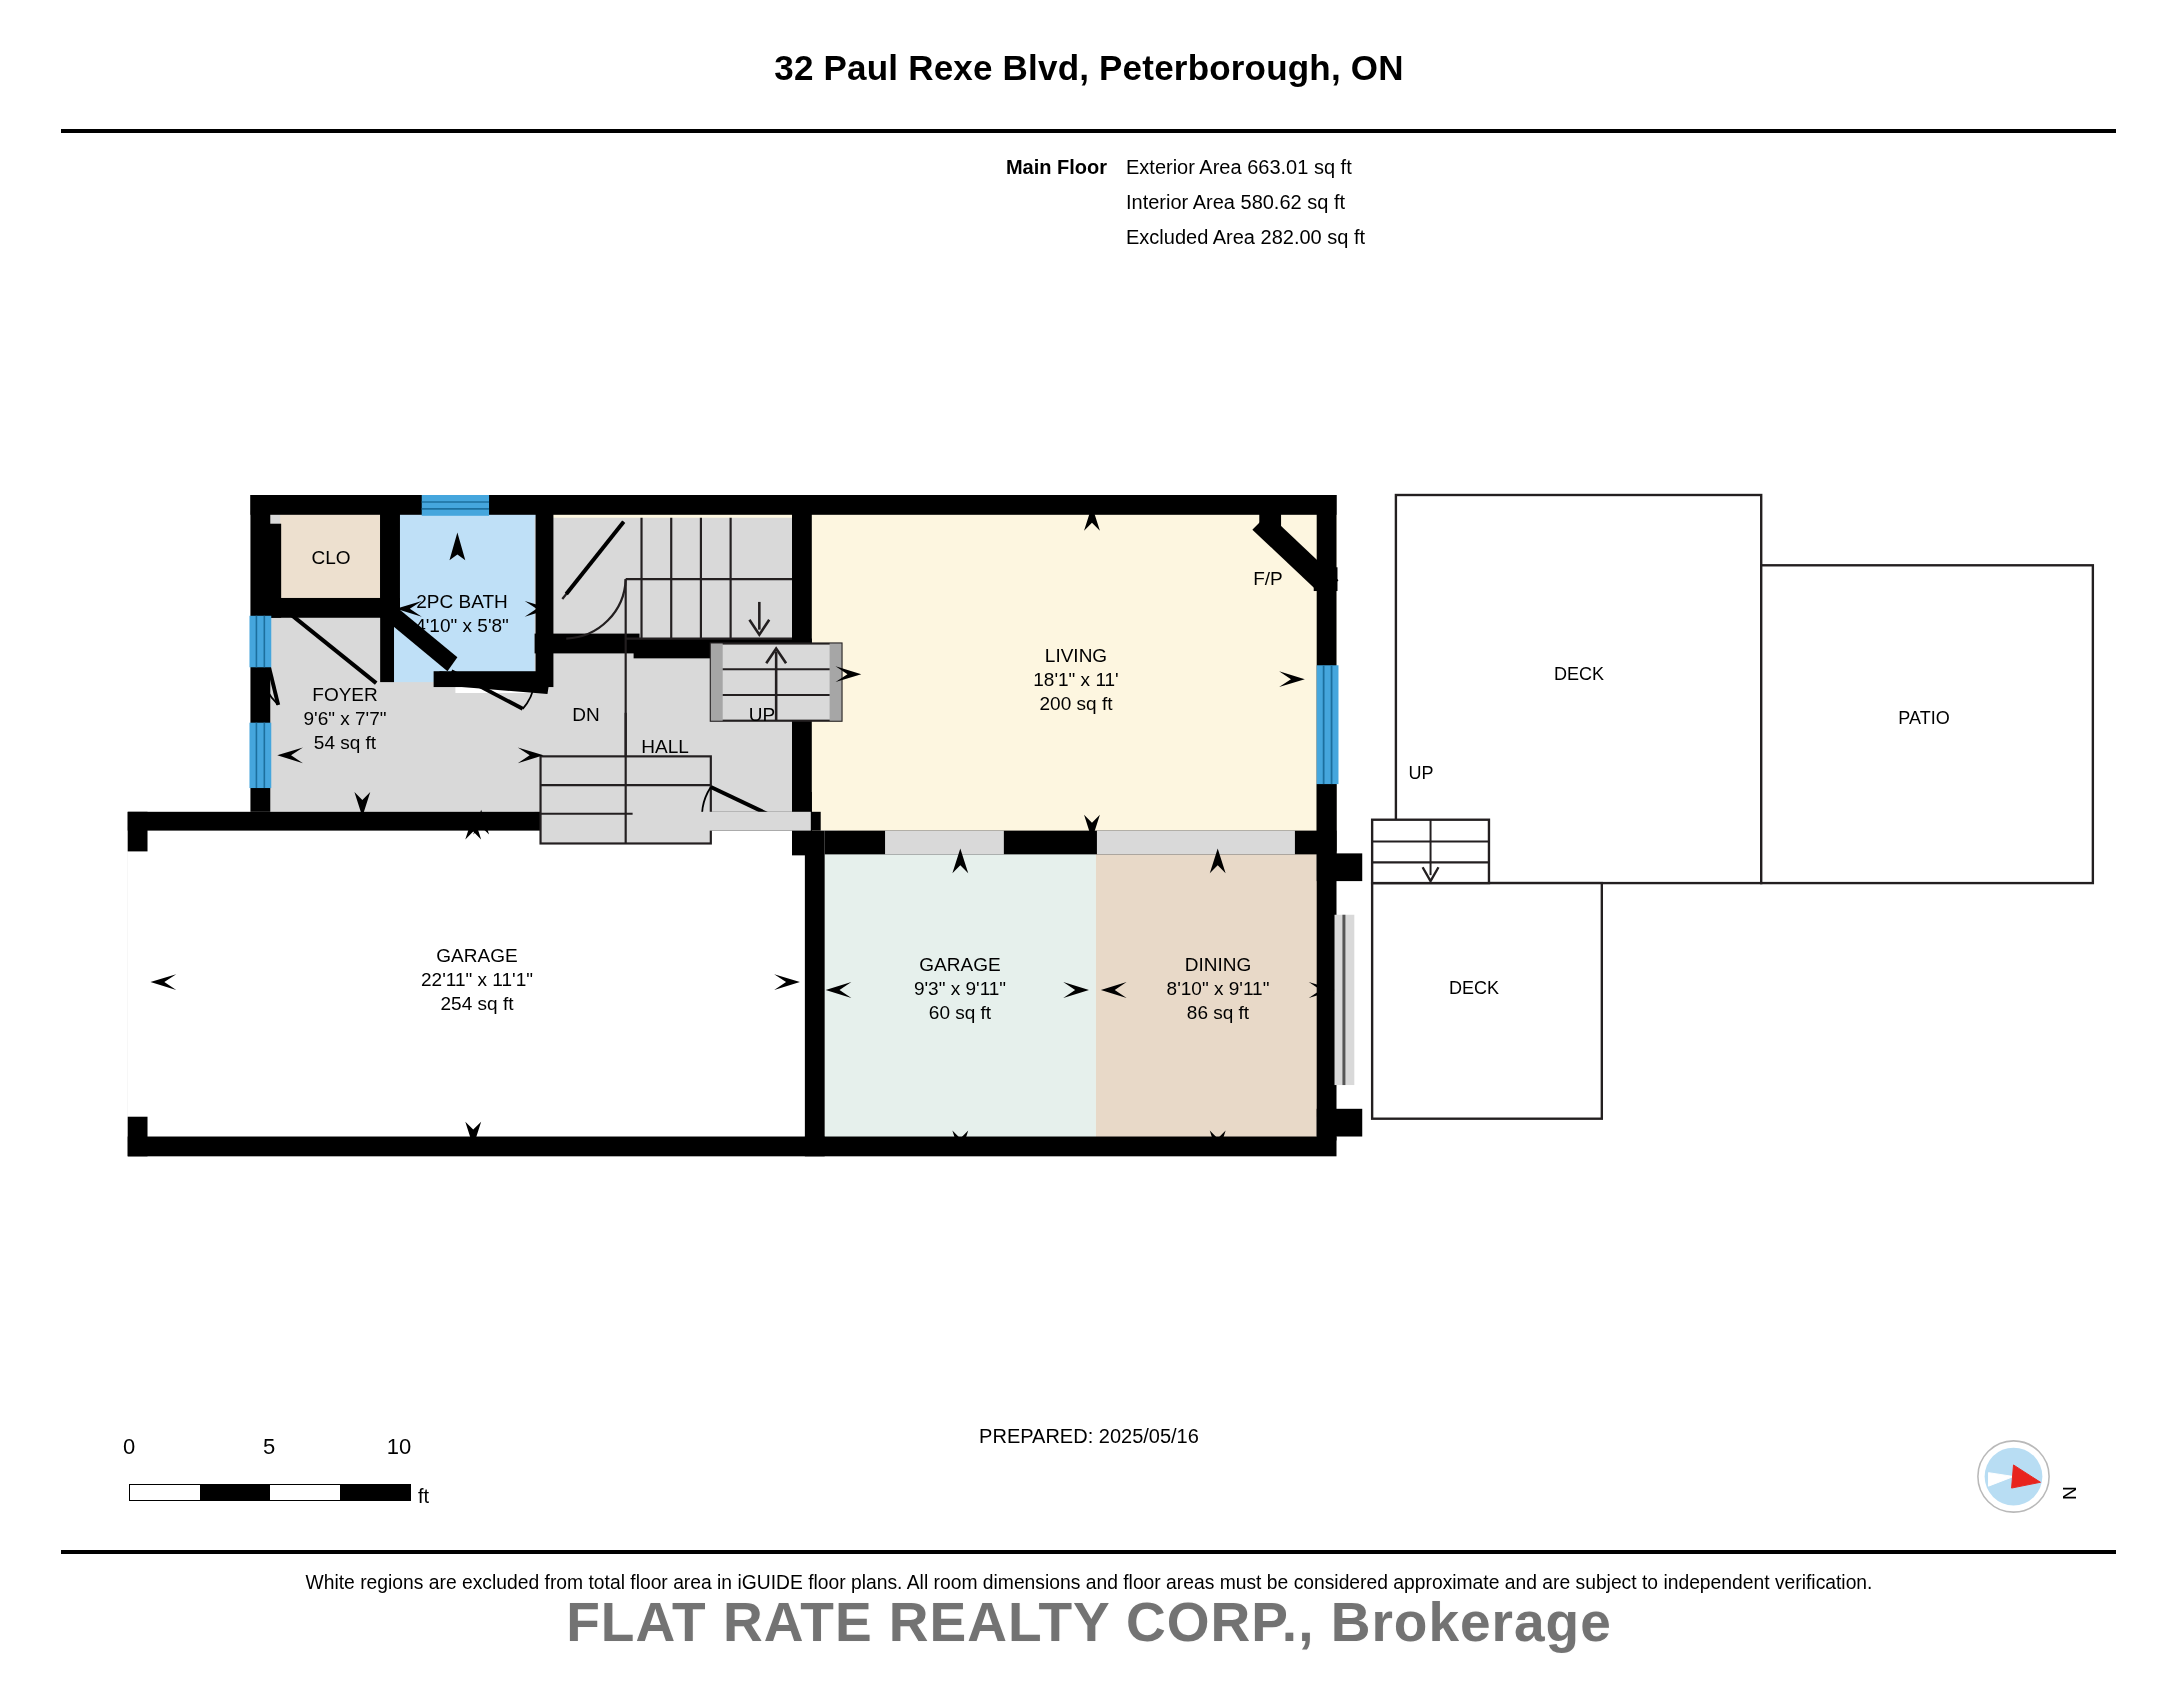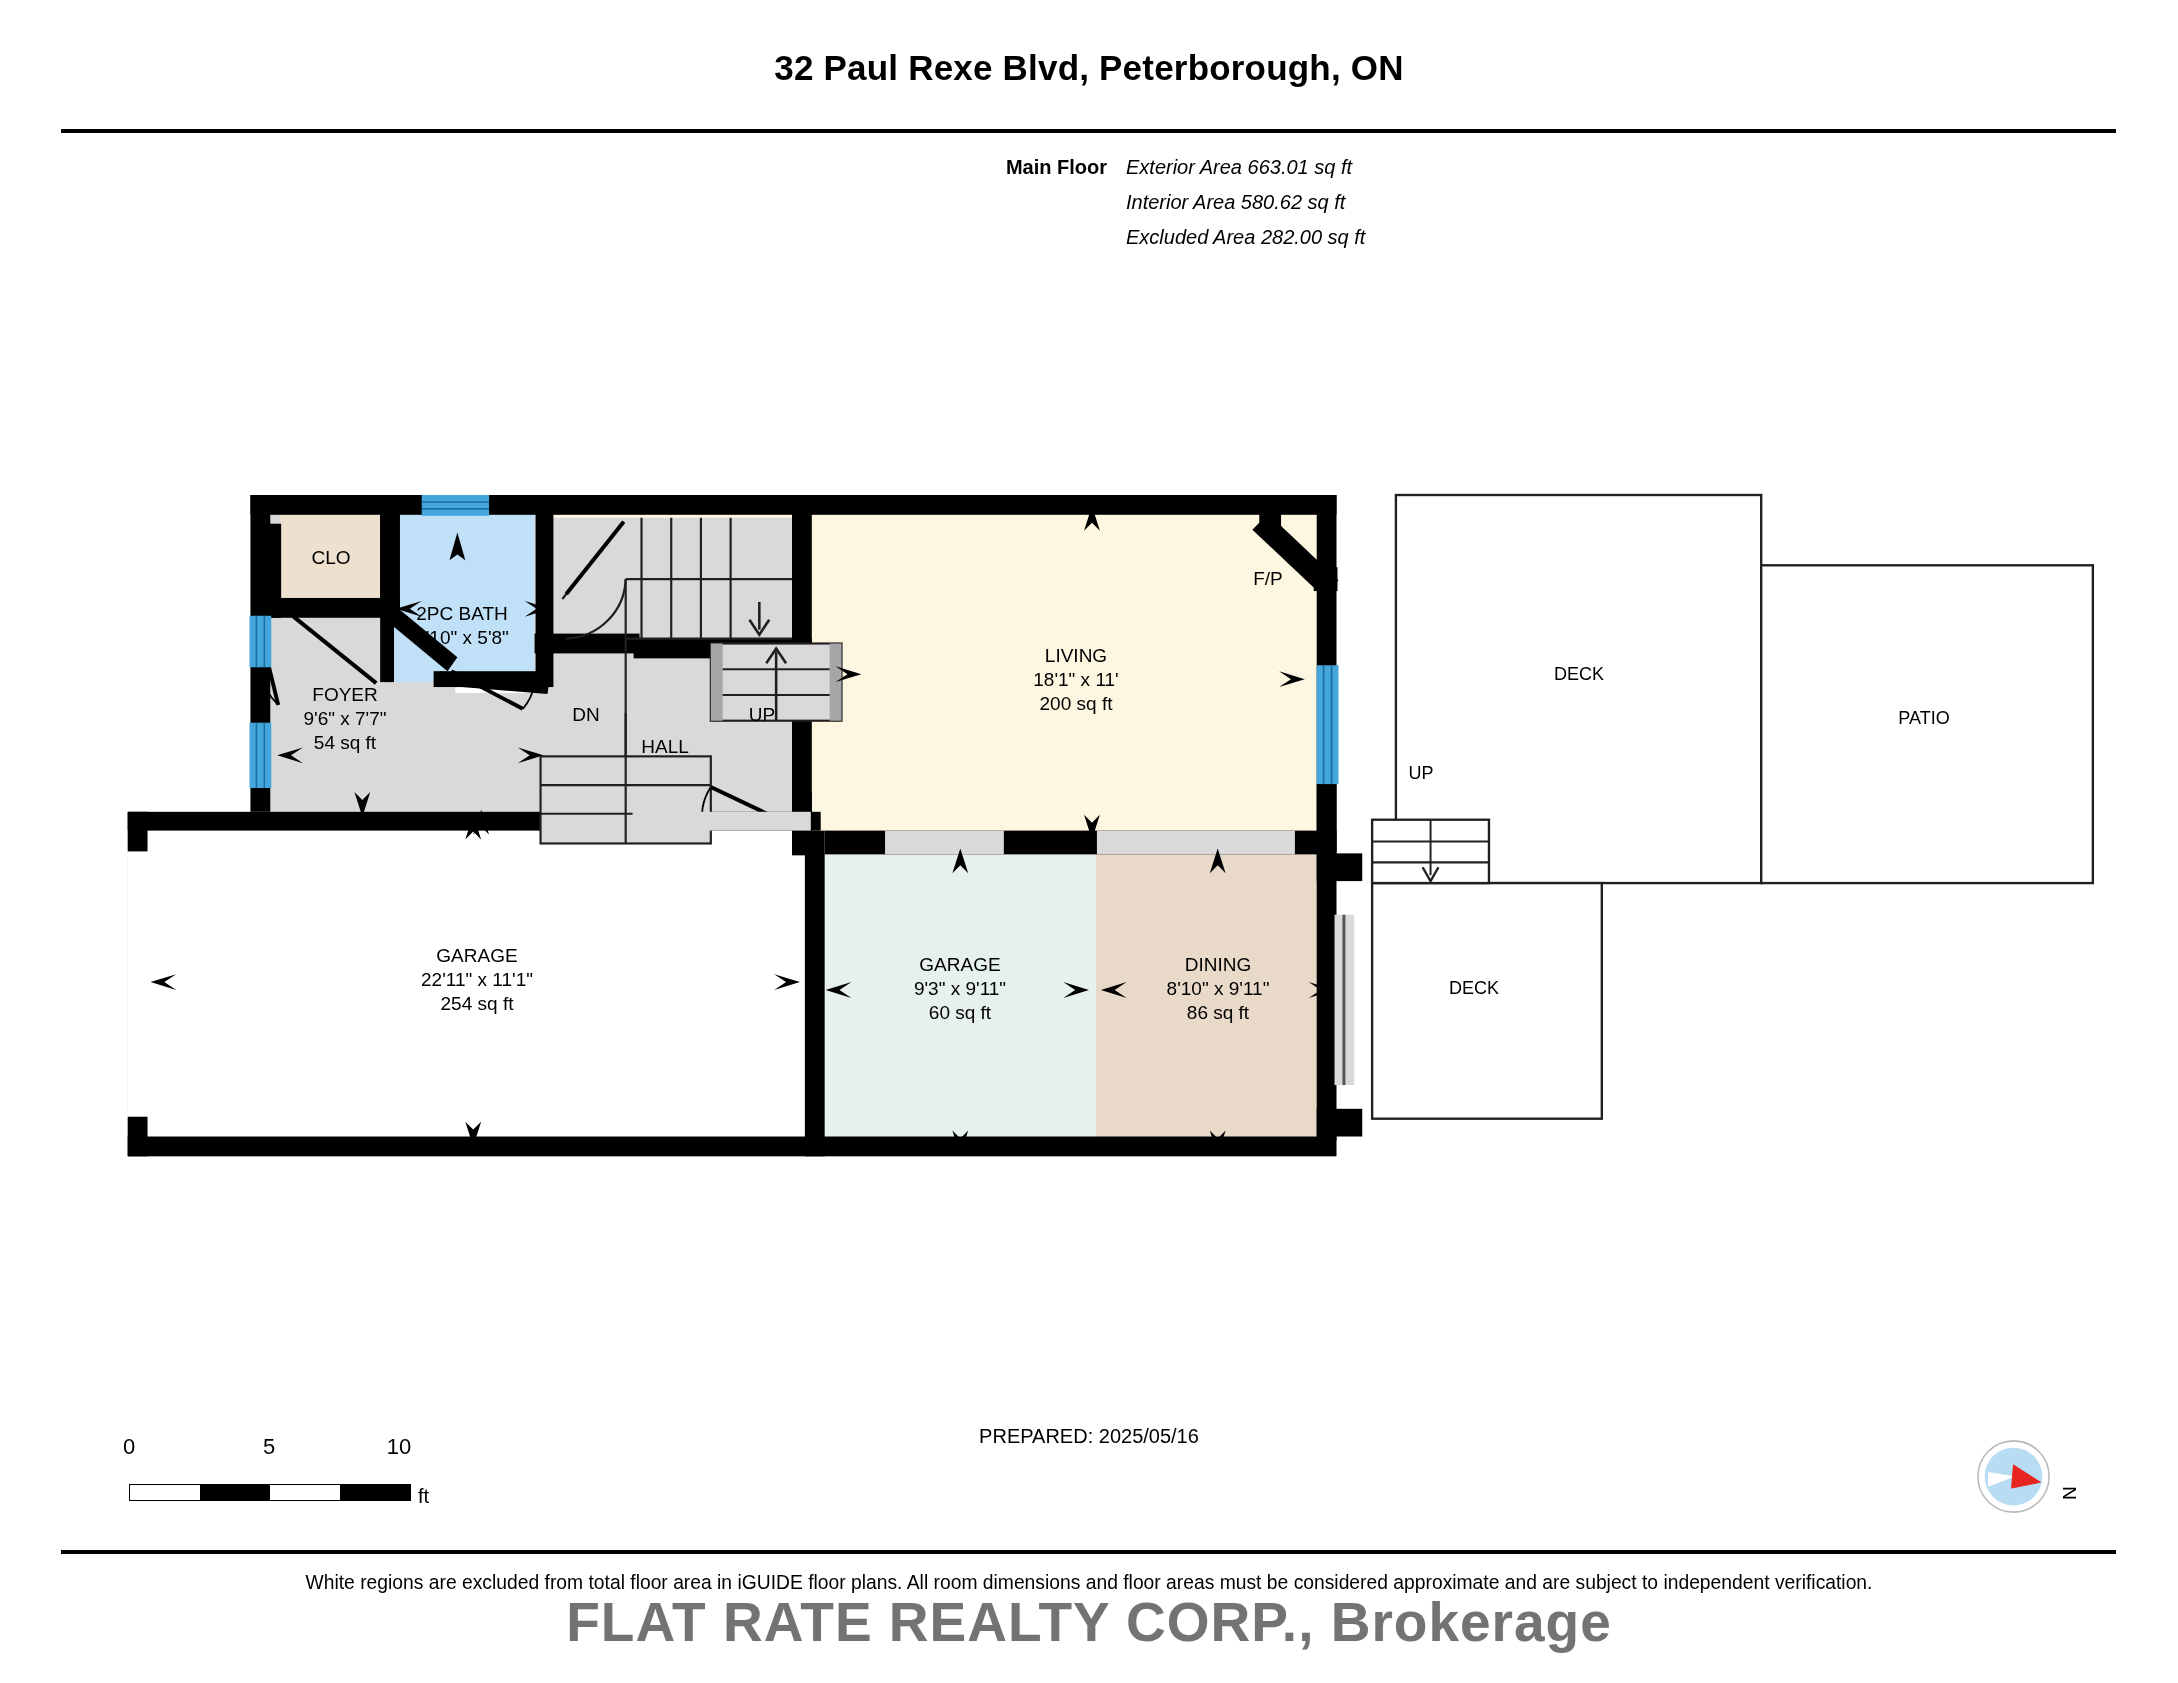--- a/index.html
+++ b/index.html
@@ -25,21 +25,21 @@
   }
   #floor-block{
     position:absolute;left:986px;top:150px;
     font-size:20px;line-height:35px;
   }
   #floor-block .lbl{
     position:absolute;left:0;top:0;width:121px;text-align:right;
     font-weight:bold;white-space:nowrap;
   }
   #floor-block .vals{position:absolute;left:140px;top:0;white-space:nowrap;}
-  #floor-block .vals div{white-space:nowrap;font-style:italic;}
+  #floor-block .vals div{white-space:nowrap;}
 
   
   #plan{position:absolute;left:0;top:0;width:2178px;height:1683px;}
 
   
   #scale{position:absolute;left:115px;top:1434px;width:307px;height:89px;}
   #scale .nums{position:absolute;left:0;top:0;width:307px;height:30px;font-size:22px;}
   #scale .nums span{position:absolute;top:0;transform:translateX(-50%);}
   #scale .bar{
     position:absolute;left:14px;top:50px;width:282px;height:17px;
@@ -299,21 +299,21 @@
       <path d="M1348 1000 L1322 992 L1334 1000 L1322 1008 Z"></path>
       <path d="M1222 882 L1230 857 L1238 882 L1230 874 Z"></path>
       <path d="M1222 1142 L1230 1167 L1238 1142 L1230 1150 Z"></path>
     </g>
   </svg>
 
   <div class="rlabel" style="left:331px;top:546px;">
     <div>CLO</div>
   </div>
 
-  <div class="rlabel" style="left:462px;top:590px;margin-top:12px;">
+  <div class="rlabel" style="left:462px;top:590px;">
     <div>2PC BATH</div>
     <div>4'10" x 5'8"</div>
   </div>
 
   <div class="rlabel" style="left:345px;top:683px;">
     <div>FOYER</div>
     <div>9'6" x 7'7"</div>
     <div>54 sq ft</div>
   </div>
 

